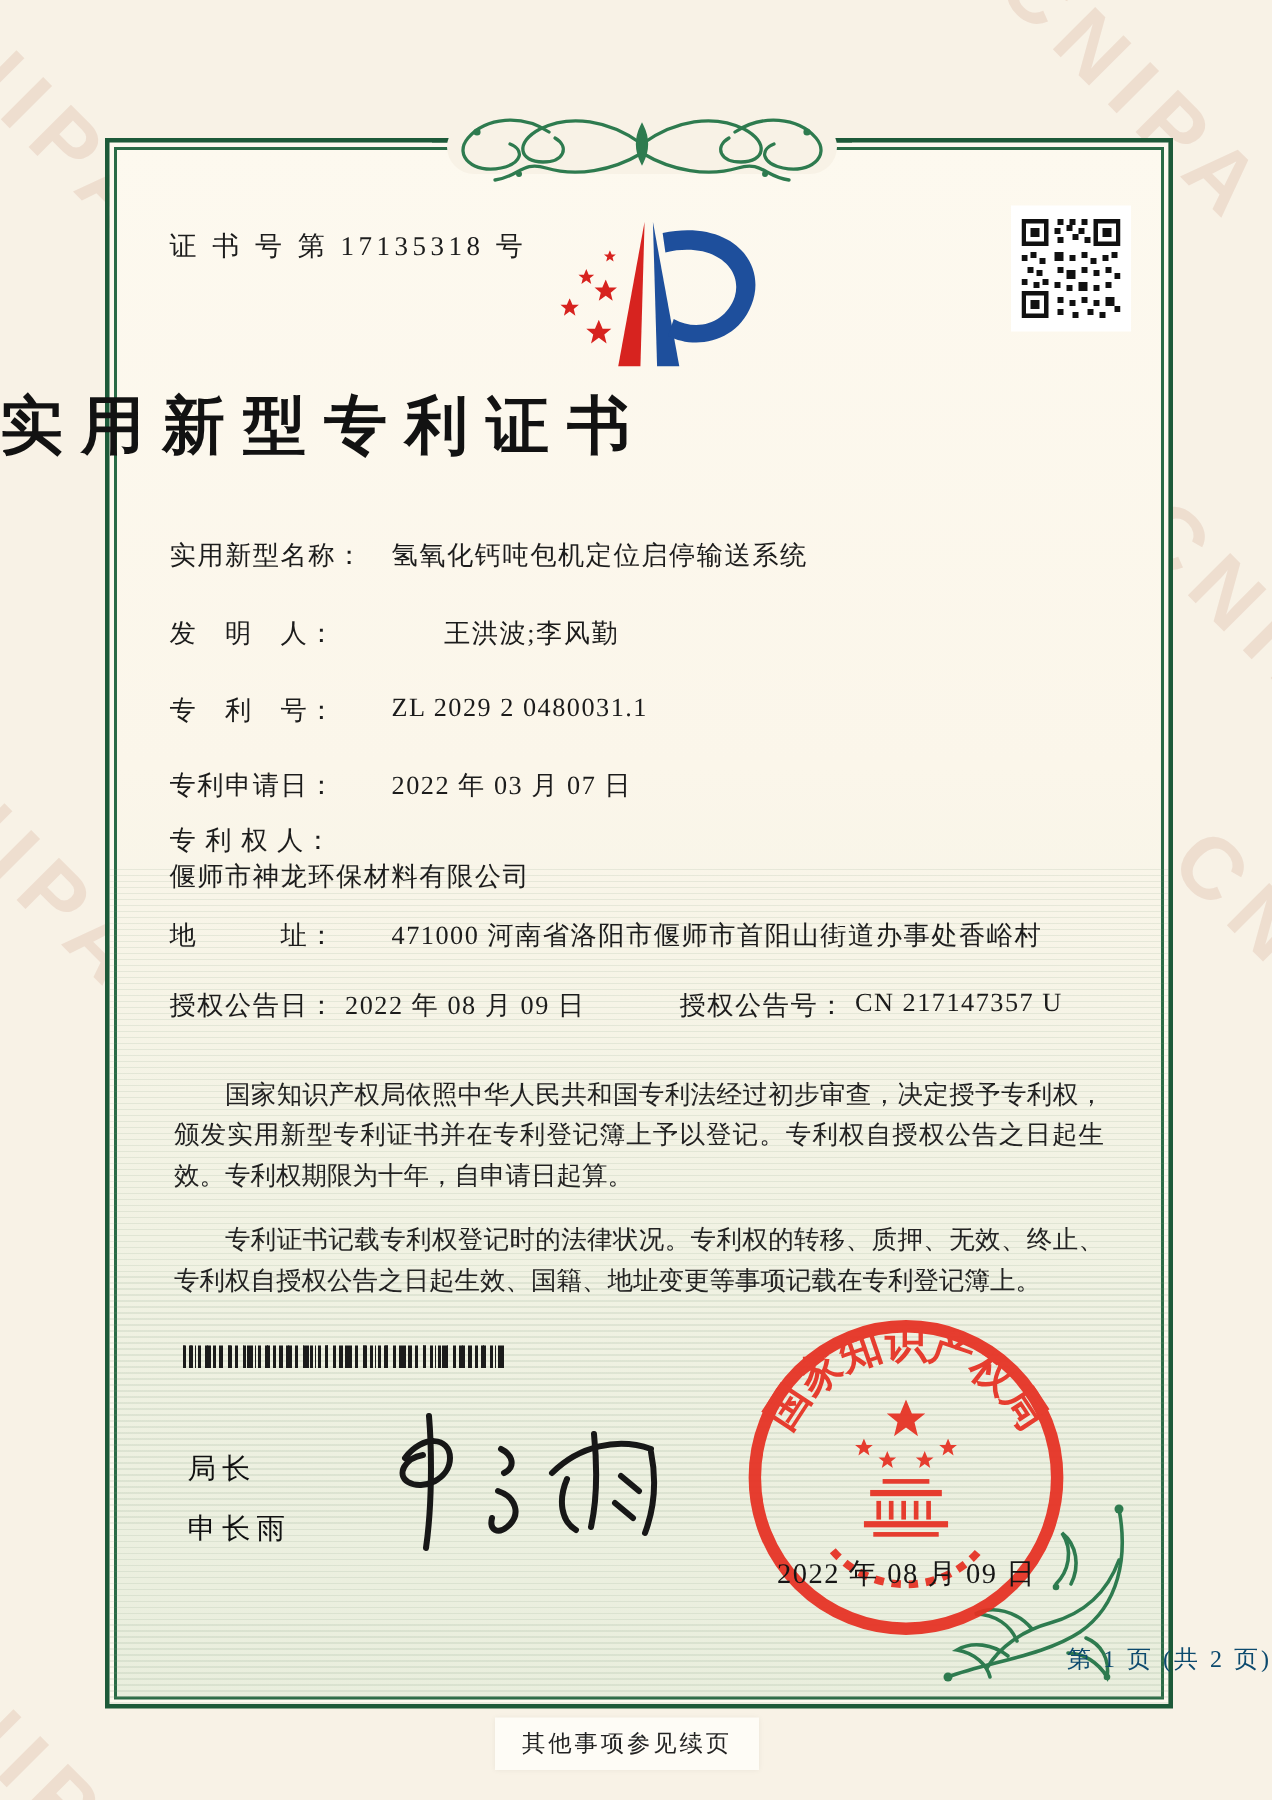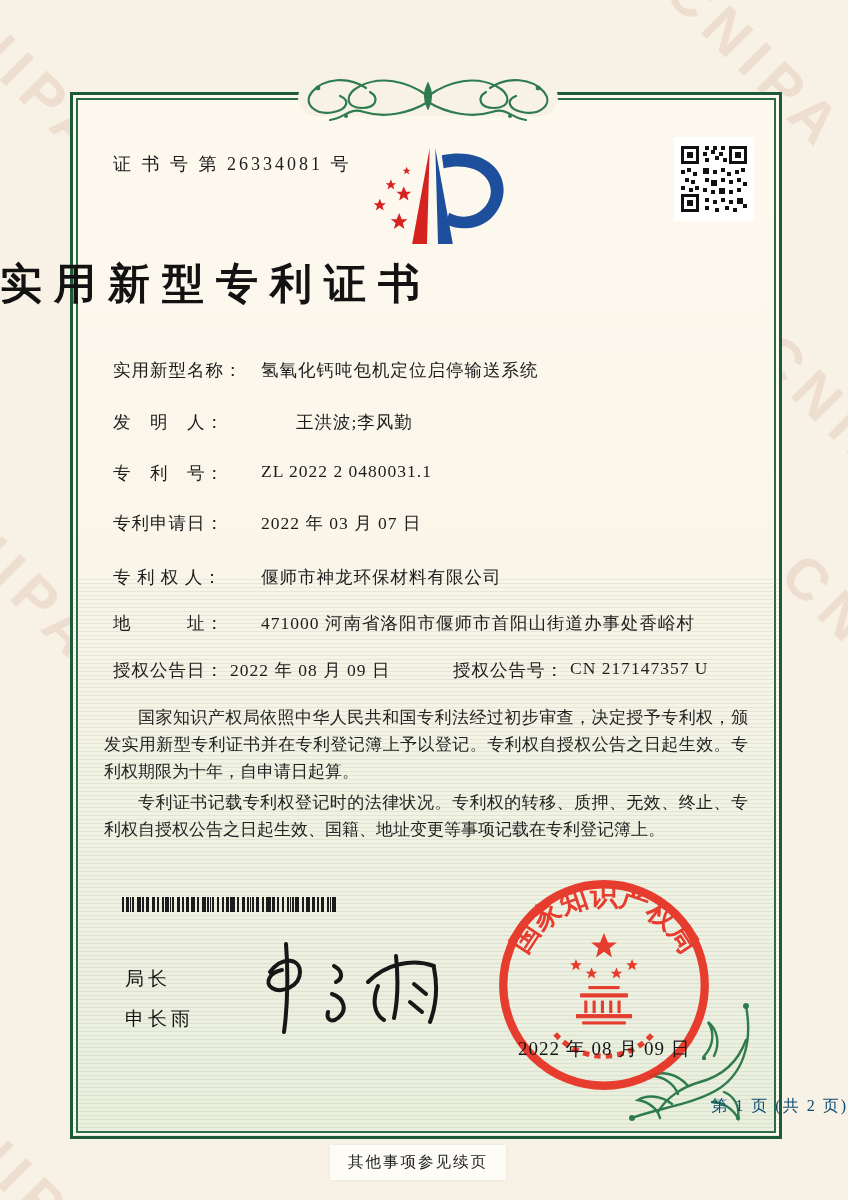--- a/index.html
+++ b/index.html
@@ -47,21 +47,21 @@
   .frow .val{letter-spacing:1px;}
   .frow2{position:absolute;left:113px;width:660px;display:flex;font-size:17.5px;}
   .frow2 .pair{display:flex;}
   .frow2 .pair .lbl{letter-spacing:1px;}
   .frow2 .pair .val{margin-left:6px;letter-spacing:1px;}
   
   .body-text{
     position:absolute;left:100px;top:700px;width:652px;
     font-size:17px;line-height:27px;text-align:justify;color:#222;
   }
-  .body-text p{margin:4px;text-indent:2em;}
+  .body-text p{margin:16px;text-indent:2em;}
   
   .barcode{
     position:absolute;left:122px;top:897px;width:214px;height:15px;
     background:
       repeating-linear-gradient(90deg,#1b1b1b 0 2px,transparent 2px 5px),
       repeating-linear-gradient(90deg,#1b1b1b 0 1px,transparent 1px 8px),
       repeating-linear-gradient(90deg,transparent 0 4px,#1b1b1b 4px 6px,transparent 6px 13px);
   }
   
   .signer{
@@ -132,21 +132,21 @@
       <path d="M54,104 C44,96 30,94 20,100 C32,102 40,110 42,118"></path>
     </g>
     <g fill="#2e7b4f">
       <circle cx="128" cy="6" r="3"></circle>
         <circle cx="14" cy="118" r="3"></circle>
       <circle cx="86" cy="58" r="2.2"></circle>
         <circle cx="120" cy="118" r="2.2"></circle>
     </g>
   </svg>
 
-  <div class="cert-no">证 书 号 第 26334081 号</div>
+  <div class="cert-no">证 书 号 第 17135318 号</div>
 
   <svg class="logo" viewBox="0 0 200 120">
     <symbol id="star" viewBox="-10 -10 20 20">
       <polygon points="0,-10 2.9,-3.1 9.5,-3.1 4.2,1.2 5.9,8.1 0,3.8 -5.9,8.1 -4.2,1.2 -9.5,-3.1 -2.9,-3.1"></polygon>
     </symbol>
     <path d="M97,8 L94,112 L78,112 Z" fill="#d7231f"></path>
     <path d="M103,8 L106,112 L122,112 Z" fill="#1e4f9c"></path>
     <path d="M110,16 C160,6 186,38 174,68 C163,96 132,100 114,90 L118,78 C136,88 156,80 162,62 C168,42 148,22 112,30 Z" fill="#1e4f9c"></path>
     <g fill="#d7231f">
       <use href="#star" x="-5" y="-5" width="10" height="10" transform="translate(72,33) scale(0.9)"></use>
@@ -176,27 +176,27 @@
   <div class="frow" style="top:358px;">
     <span class="lbl">实用新型名称：</span>
     <span class="val">氢氧化钙吨包机定位启停输送系统</span>
   </div>
   <div class="frow" style="top:410px;gap:35px;">
     <span class="lbl">发　明　人：</span>
     <span class="val">王洪波;李风勤</span>
   </div>
   <div class="frow" style="top:461px;">
     <span class="lbl">专　利　号：</span>
-    <span class="val">ZL 2022 2 0480031.1</span>
+    <span class="val">ZL 2029 2 0480031.1</span>
   </div>
   <div class="frow" style="top:511px;">
     <span class="lbl">专利申请日：</span>
     <span class="val">2022 年 03 月 07 日</span>
   </div>
-  <div class="frow" style="top:565px;">
+  <div class="frow" style="top:548px;flex-direction:column;">
     <span class="lbl">专 利 权 人：</span>
     <span class="val">偃师市神龙环保材料有限公司</span>
   </div>
   <div class="frow" style="top:611px;">
     <span class="lbl">地　　　址：</span>
     <span class="val">471000  河南省洛阳市偃师市首阳山街道办事处香峪村</span>
   </div>
   <div class="frow2" style="top:658px;">
     <span class="pair" style="width:340px;">
       <span class="lbl">授权公告日：</span>

